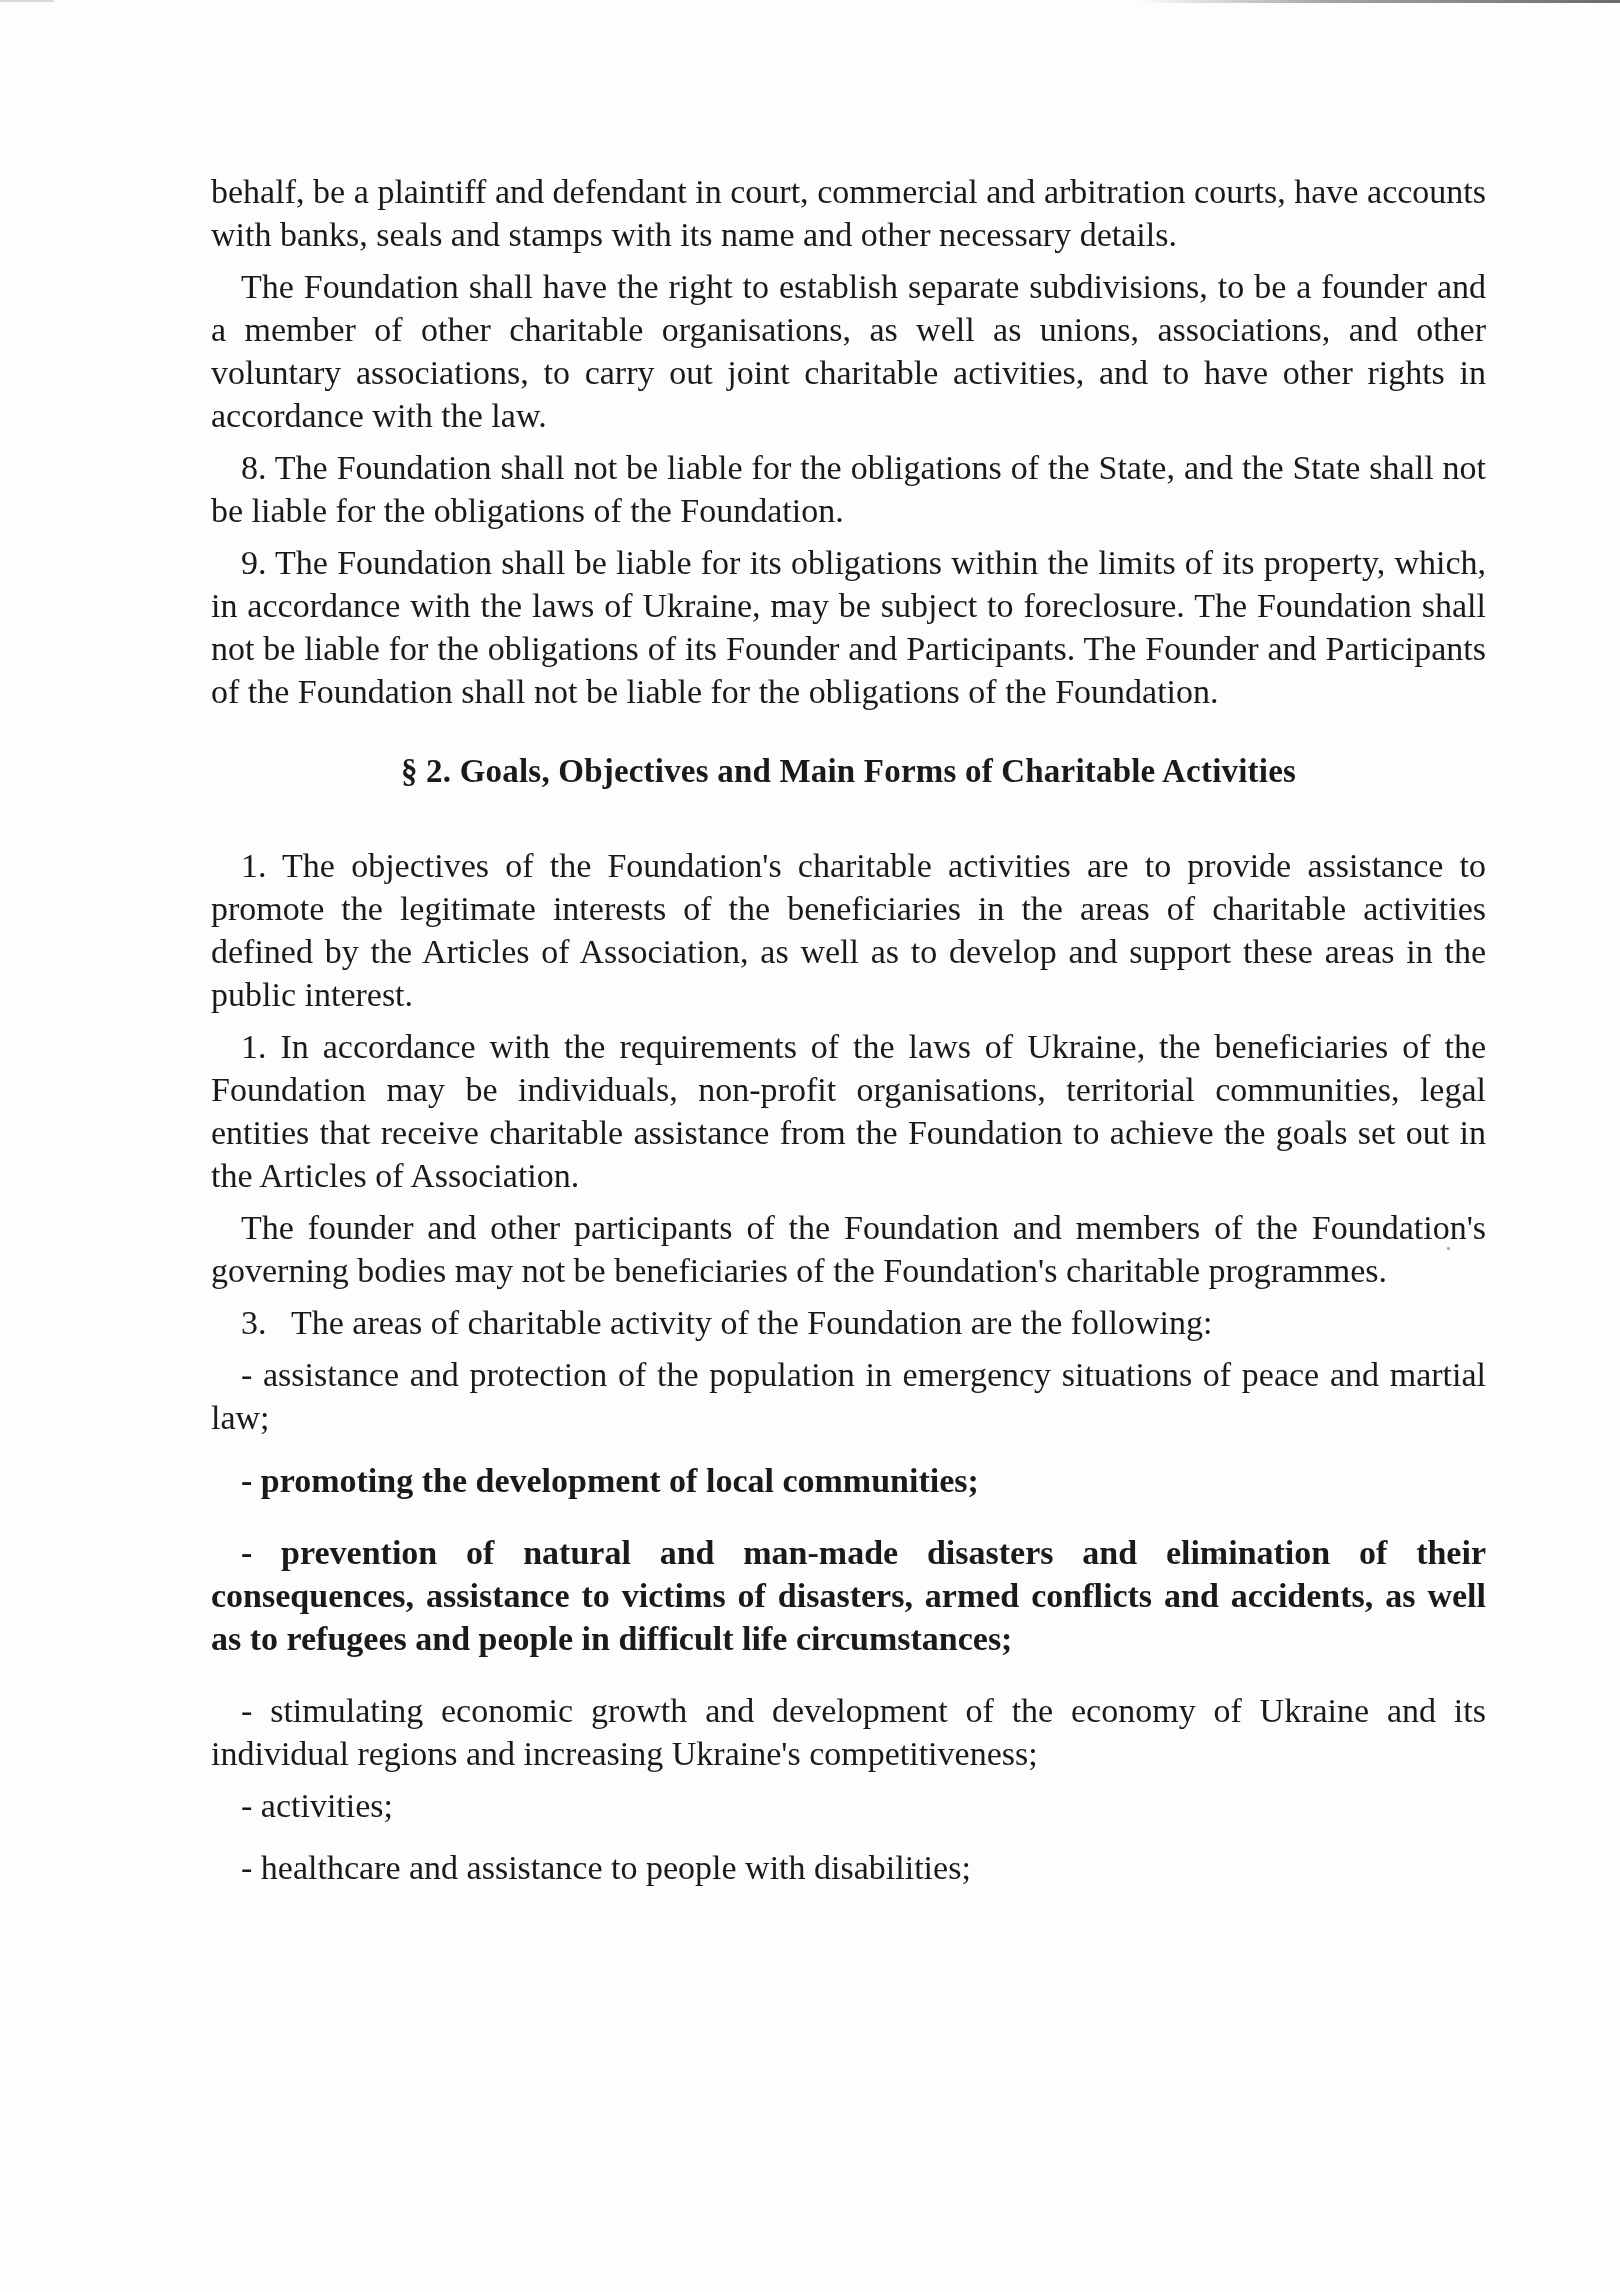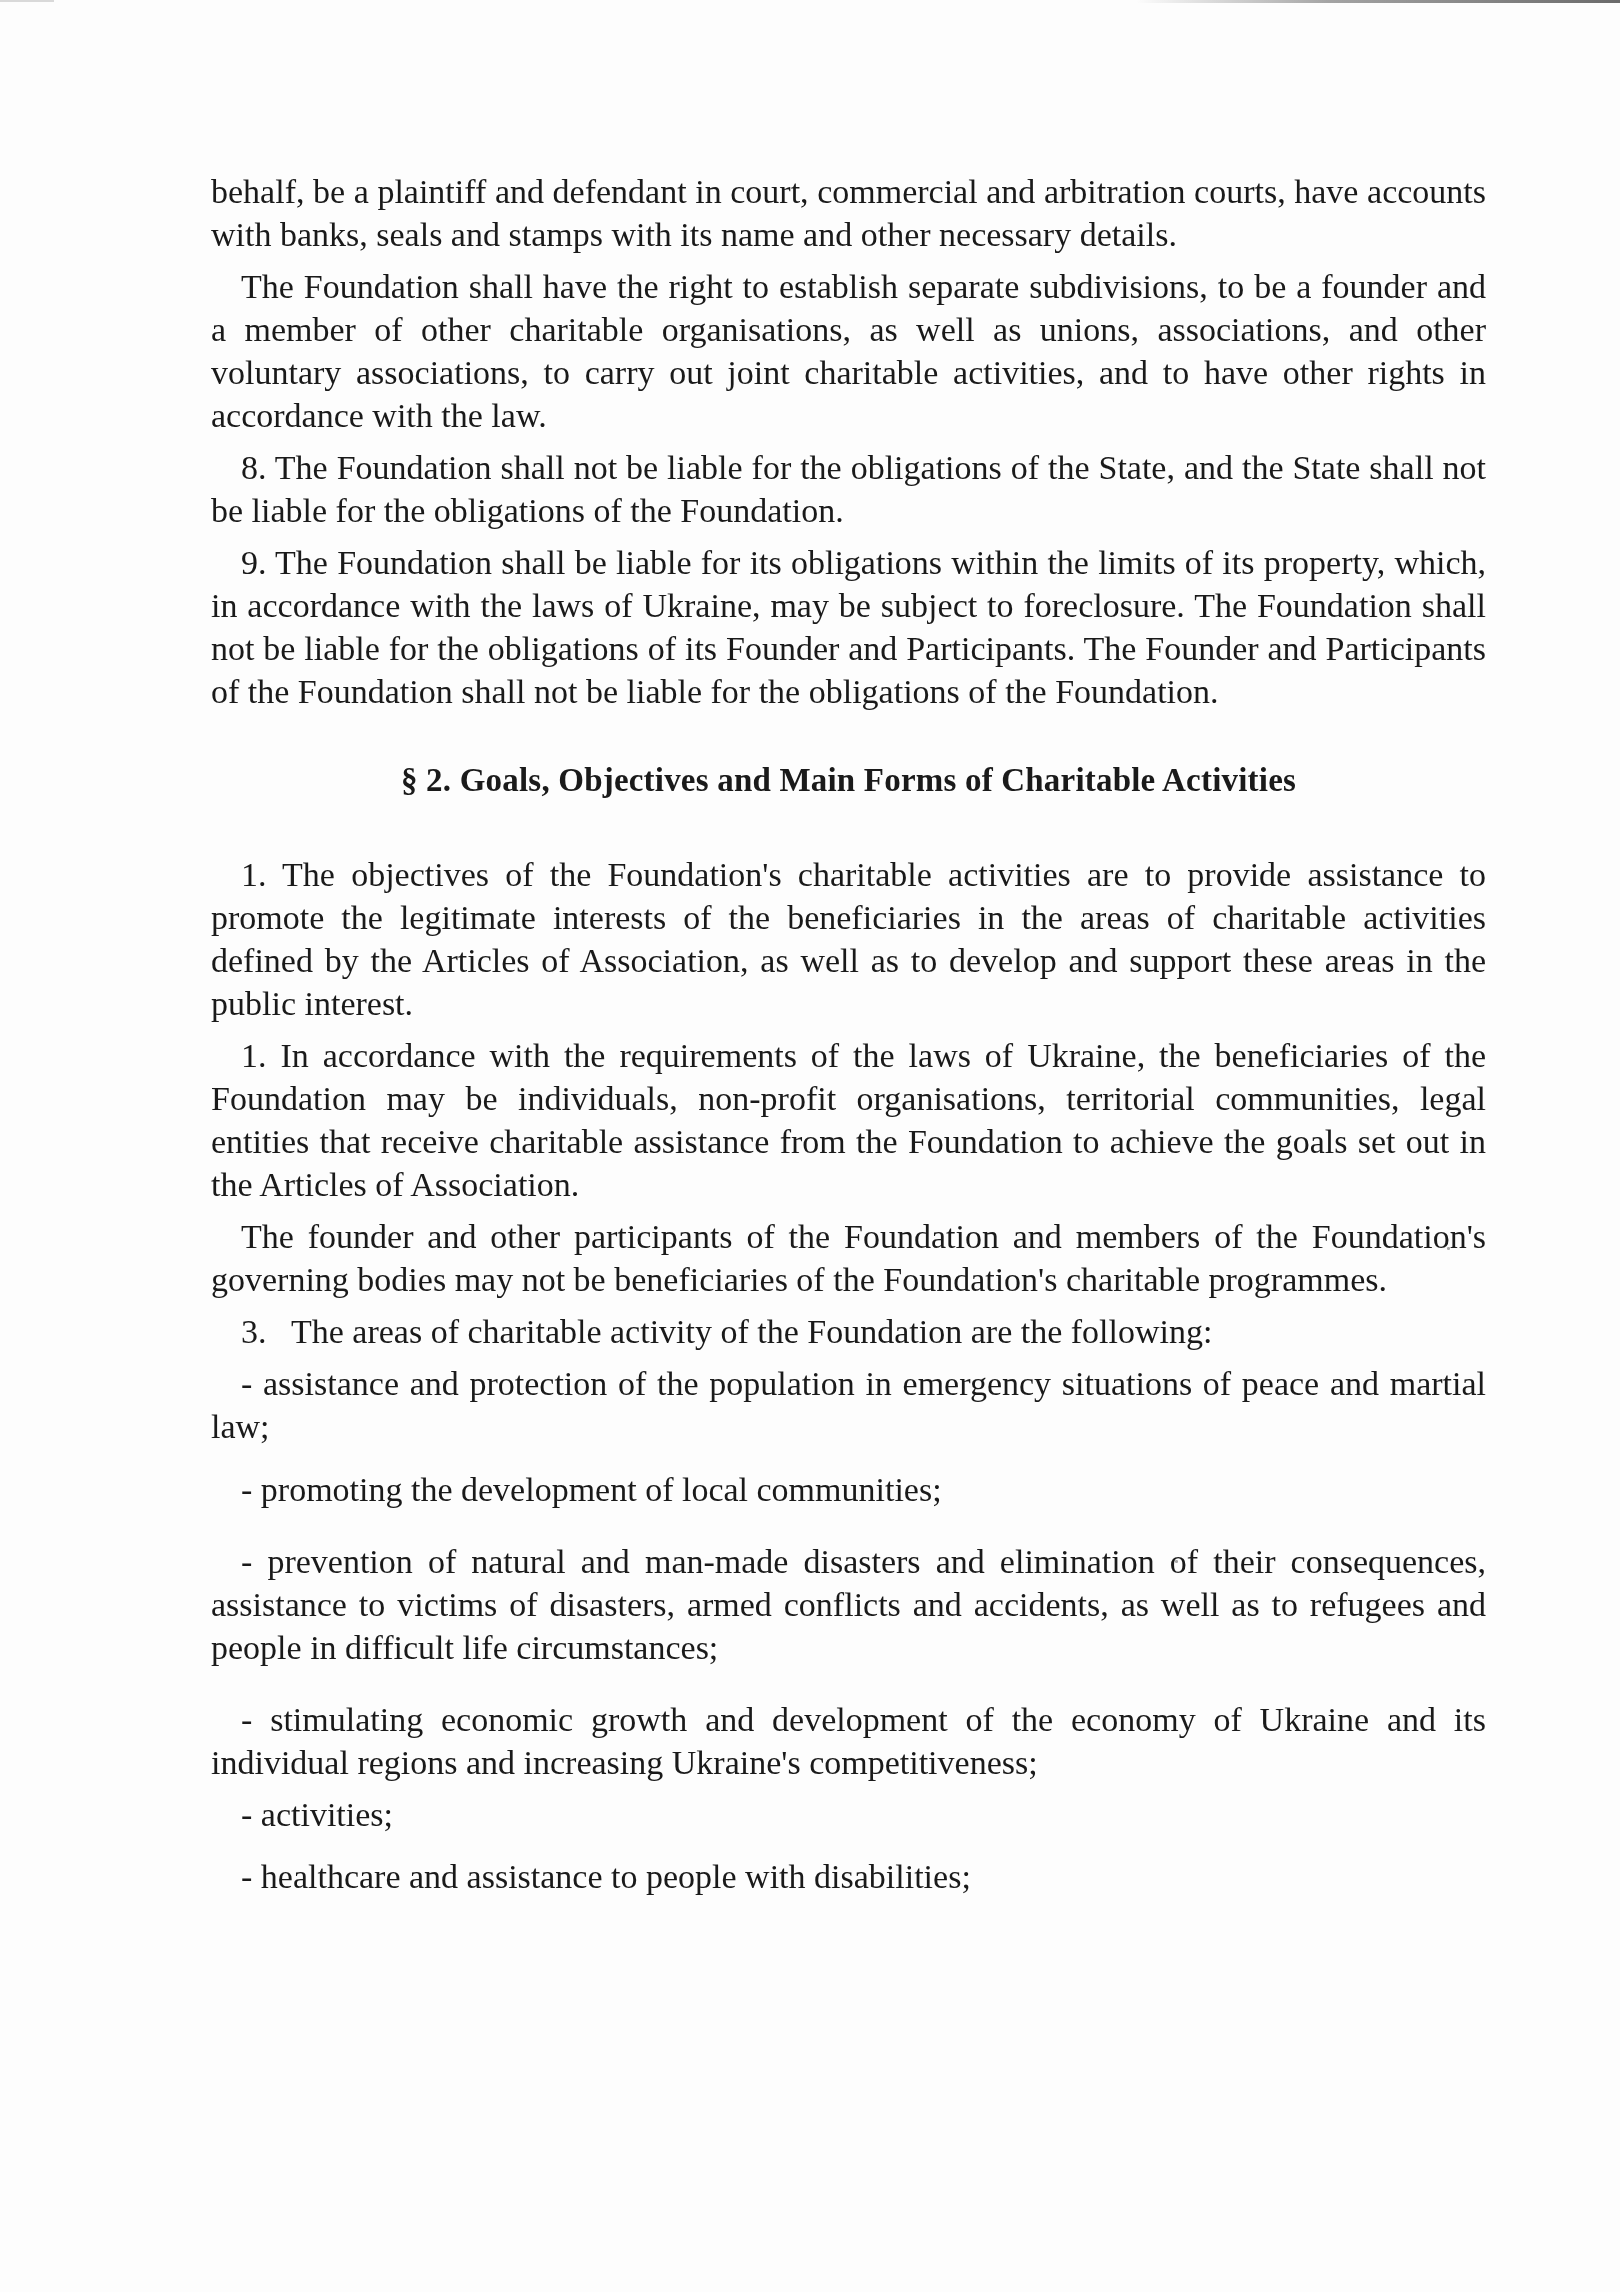--- a/index.html
+++ b/index.html
@@ -41,29 +41,29 @@
   }
   .p {
     margin: 0 0 9px 0;
     text-align: justify;
     text-indent: 0;
   }
   .p.indent {
     text-indent: 30px;
   }
   .heading {
-    margin: 45px 0 50px 0;
+    margin: 36px 0 50px 0;
     text-align: center;
     font-weight: bold;
     font-size: 33px;
     line-height: 45px;
     letter-spacing: 0.2px;
   }
   .p.gap-lg { margin-bottom: 19.7px; }
-  .p.gap-xl { margin-bottom: 29px; }
+  .p.gap-xl { margin-bottom: 29px; font-weight: bold; }
   .num-tab { display: inline-block; width: 50px; text-indent: 0; }
   .speck {
     position: absolute;
     width: 2.7px;
     height: 2.7px;
     border-radius: 50%;
     background: rgba(80,80,80,0.5);
   }
 </style>
 </head>

